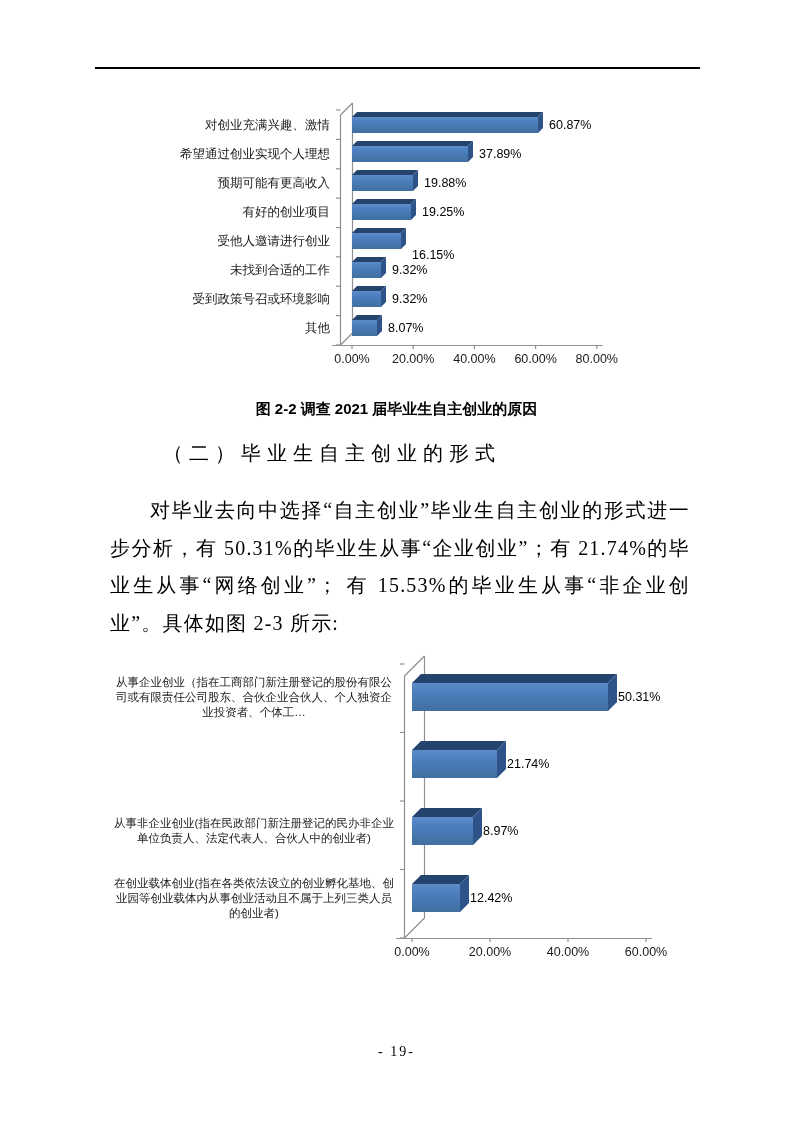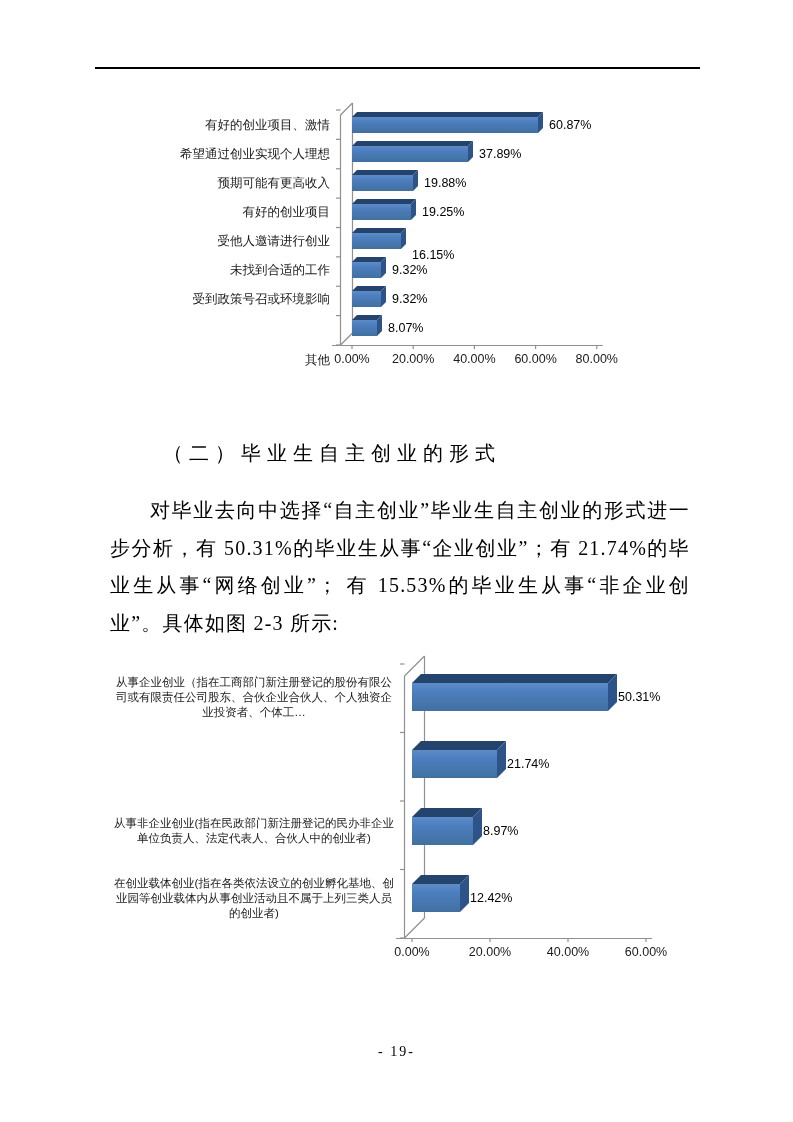--- a/index.html
+++ b/index.html
@@ -49,21 +49,21 @@
           <line x1="-4" y1="183.25" x2="0.5" y2="183.25" stroke="#909090" stroke-width="1.2"></line>
           <line x1="-4" y1="212.625" x2="0.5" y2="212.625" stroke="#909090" stroke-width="1.2"></line>
           <line x1="-4" y1="242" x2="0.5" y2="242" stroke="#909090" stroke-width="1.2"></line>
           <line x1="12" y1="242" x2="12" y2="246" stroke="#909090" stroke-width="1.2"></line>
           <line x1="73.2" y1="242" x2="73.2" y2="246" stroke="#909090" stroke-width="1.2"></line>
           <line x1="134.4" y1="242" x2="134.4" y2="246" stroke="#909090" stroke-width="1.2"></line>
           <line x1="195.6" y1="242" x2="195.6" y2="246" stroke="#909090" stroke-width="1.2"></line>
           <line x1="256.8" y1="242" x2="256.8" y2="246" stroke="#909090" stroke-width="1.2"></line>
         </svg>
       </div>
-      <div class="cat-label" style="left: 2px; width: 176px; top: 22px; text-align: right; font-size: 12.5px; line-height: 15px;">有好的创业项目、激情</div>
+      <div class="cat-label" style="left: 2px; width: 176px; top: 22px; text-align: right; font-size: 12.5px; line-height: 15px;">对创业充满兴趣、激情</div>
       <div class="bar" style="left: 200px; top: 14px; width: 186px; height: 16px;">
         <div class="face" style="left: 0px; top: -5px; width: 191px; height: 5px; background: rgb(36, 67, 109); clip-path: polygon(5px 0px, 191px 0px, 186px 5px, 0px 5px);"></div>
         <div class="face" style="left: 186px; top: -5px; width: 5px; height: 21px; background: rgb(45, 83, 136); clip-path: polygon(5px 0px, 5px 16px, 0px 21px, 0px 5px);"></div>
         <div class="face" style="left: 0px; top: 0px; width: 186px; height: 16px; background: linear-gradient(rgb(93, 140, 199) 0%, rgb(77, 126, 191) 30%, rgb(65, 112, 159) 100%);"></div>
       </div>
       <div class="data-label" style="left: 397px; top: 22px;">60.87%</div>
       <div class="cat-label" style="left: 2px; width: 176px; top: 51px; text-align: right; font-size: 12.5px; line-height: 15px;">希望通过创业实现个人理想</div>
       <div class="bar" style="left: 200px; top: 43px; width: 116px; height: 16px;">
         <div class="face" style="left: 0px; top: -5px; width: 121px; height: 5px; background: rgb(36, 67, 109); clip-path: polygon(5px 0px, 121px 0px, 116px 5px, 0px 5px);"></div>
         <div class="face" style="left: 116px; top: -5px; width: 5px; height: 21px; background: rgb(45, 83, 136); clip-path: polygon(5px 0px, 5px 16px, 0px 21px, 0px 5px);"></div>
@@ -98,34 +98,35 @@
         <div class="face" style="left: 0px; top: 0px; width: 29px; height: 16px; background: linear-gradient(rgb(93, 140, 199) 0%, rgb(77, 126, 191) 30%, rgb(65, 112, 159) 100%);"></div>
       </div>
       <div class="data-label" style="left: 240px; top: 167px;">9.32%</div>
       <div class="cat-label" style="left: 2px; width: 176px; top: 196px; text-align: right; font-size: 12.5px; line-height: 15px;">受到政策号召或环境影响</div>
       <div class="bar" style="left: 200px; top: 188px; width: 29px; height: 16px;">
         <div class="face" style="left: 0px; top: -5px; width: 34px; height: 5px; background: rgb(36, 67, 109); clip-path: polygon(5px 0px, 34px 0px, 29px 5px, 0px 5px);"></div>
         <div class="face" style="left: 29px; top: -5px; width: 5px; height: 21px; background: rgb(45, 83, 136); clip-path: polygon(5px 0px, 5px 16px, 0px 21px, 0px 5px);"></div>
         <div class="face" style="left: 0px; top: 0px; width: 29px; height: 16px; background: linear-gradient(rgb(93, 140, 199) 0%, rgb(77, 126, 191) 30%, rgb(65, 112, 159) 100%);"></div>
       </div>
       <div class="data-label" style="left: 240px; top: 196px;">9.32%</div>
-      <div class="cat-label" style="left: 2px; width: 176px; top: 225px; text-align: right; font-size: 12.5px; line-height: 15px; margin-top: 32px;">其他</div>
+      <div class="cat-label" style="left: 2px; width: 176px; top: 225px; text-align: right; font-size: 12.5px; line-height: 15px;">其他</div>
       <div class="bar" style="left: 200px; top: 217px; width: 25px; height: 16px;">
         <div class="face" style="left: 0px; top: -5px; width: 30px; height: 5px; background: rgb(36, 67, 109); clip-path: polygon(5px 0px, 30px 0px, 25px 5px, 0px 5px);"></div>
         <div class="face" style="left: 25px; top: -5px; width: 5px; height: 21px; background: rgb(45, 83, 136); clip-path: polygon(5px 0px, 5px 16px, 0px 21px, 0px 5px);"></div>
         <div class="face" style="left: 0px; top: 0px; width: 25px; height: 16px; background: linear-gradient(rgb(93, 140, 199) 0%, rgb(77, 126, 191) 30%, rgb(65, 112, 159) 100%);"></div>
       </div>
       <div class="data-label" style="left: 236px; top: 225px;">8.07%</div>
       <div class="tick-label" style="left: 168px; top: 249px;">0.00%</div>
       <div class="tick-label" style="left: 229.2px; top: 249px;">20.00%</div>
       <div class="tick-label" style="left: 290.4px; top: 249px;">40.00%</div>
       <div class="tick-label" style="left: 351.6px; top: 249px;">60.00%</div>
       <div class="tick-label" style="left: 412.8px; top: 249px;">80.00%</div>
     </div>
 
+  <div class="caption" style="top:400px;">图 2-2  调查 2021 届毕业生自主创业的原因</div>
 
   <div class="section-heading">（二）毕业生自主创业的形式</div>
 
   <div class="body-paragraph">对毕业去向中选择“自主创业”毕业生自主创业的形式进一步分析，有 50.31%的毕业生从事“企业创业”；有 21.74%的毕业生从事“网络创业”； 有 15.53%的毕业生从事“非企业创业”。具体如图 2-3 所示:</div>
 
   <div class="chart" id="chart2" style="left:112px;top:656px;width:578px;height:314px;">
       <div class="plot" style="left: 292px; width: 280px; height: 100%; position: absolute;">
         <svg width="280" height="290">
           <line x1="0.5" y1="20" x2="0.5" y2="282" stroke="#909090" stroke-width="1.2"></line>
           <line x1="20.5" y1="0" x2="20.5" y2="262" stroke="#909090" stroke-width="1.2"></line>

